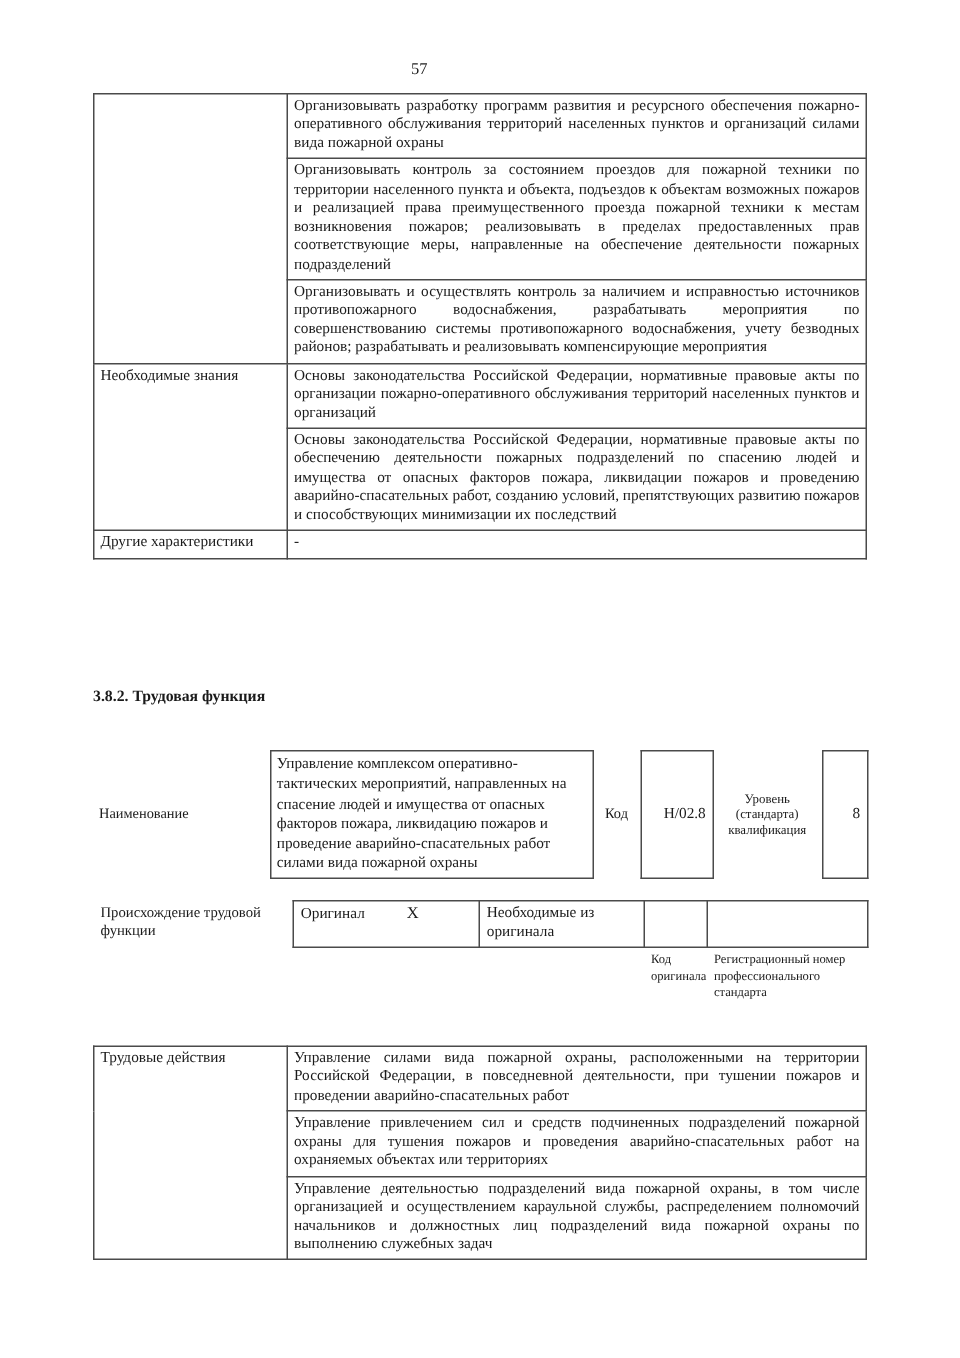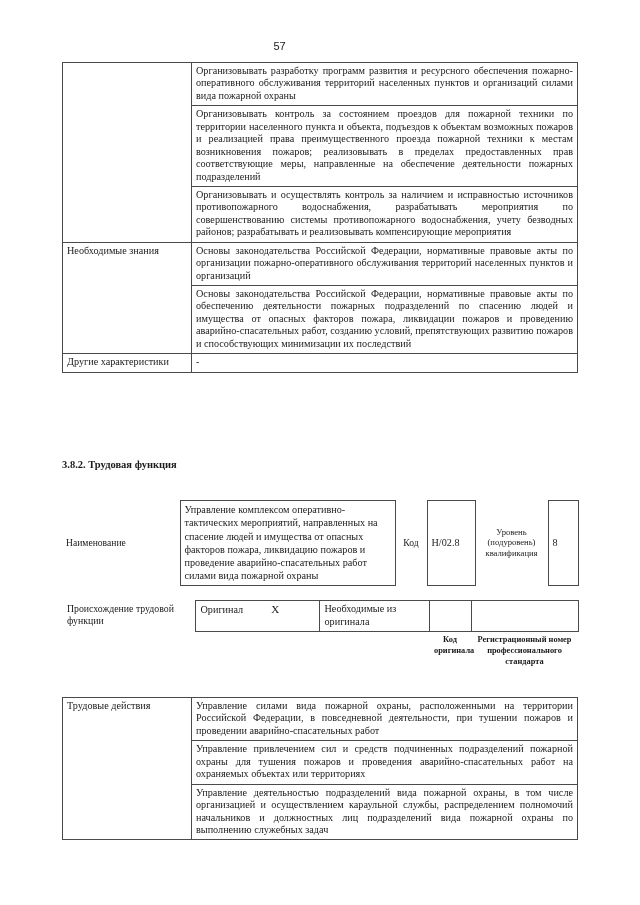--- a/index.html
+++ b/index.html
@@ -21,21 +21,21 @@
     height: 905px;
     background: #fff;
   }
   .page-number {
     position: absolute;
     top: 40px;
     left: 0;
     width: 559px;
     text-align: center;
     font-size: 11px;
-    font-family: Liberation Sans, sans-serif;
+    font-family: Liberation Serif, serif;
   }
 
   
   table.doc {
     border-collapse: collapse;
     table-layout: fixed;
     font-size: 10.2px;
     line-height: 1.22;
   }
   table.doc td {
@@ -92,21 +92,21 @@
     border: none;
     text-align: left;
     font-size: 9.6px;
   }
   #table-name td.boxed {
     border: 1px solid #4a4a4a;
     text-align: left;
   }
   #table-name td.boxed-center {
     border: 1px solid #4a4a4a;
-    text-align: left;
+    text-align: right;
   }
   #table-name td.code-label {
     border: none;
     text-align: center;
     font-size: 9.6px;
   }
   #table-name td.level-label {
     border: none;
     text-align: center;
     font-size: 8.6px;
@@ -133,25 +133,23 @@
     font-size: 9.8px;
     line-height: 1.3;
   }
   #table-origin td.boxed {
     border: 1px solid #4a4a4a;
     height: 26px;
     font-family: Liberation Serif, serif;
   }
   #table-origin td.footnote {
     border: none;
-    text-align: center;
     font-size: 8.4px;
     line-height: 1.3;
     padding-top: 3px;
-    font-weight: bold;
   }
   .orig-row { display: flex; align-items: center; }
   .orig-x { margin-left: 28px; font-size: 11px; }
 
   
   #table-actions {
     position: absolute;
     left: 62px;
     top: 697px;
     width: 516px;
@@ -202,21 +200,21 @@
         <col style="width:48px">
         <col style="width:73px">
         <col style="width:30px">
       </colgroup>
       <tbody>
         <tr>
           <td class="outside">Наименование</td>
           <td class="boxed">Управление комплексом оперативно-тактических мероприятий, направленных на спасение людей и имущества от опасных факторов пожара, ликвидацию пожаров и проведение аварийно-спасательных работ силами вида пожарной охраны</td>
           <td class="code-label">Код</td>
           <td class="boxed-center">Н/02.8</td>
-          <td class="level-label">Уровень (подуровень) квалификация</td>
+          <td class="level-label">Уровень (стандарта) квалификация</td>
           <td class="boxed-center">8</td>
         </tr>
       </tbody>
     </table>
   </div>
 
   <div id="origin-wrap">
     <table id="table-origin">
       <colgroup>
         <col style="width:133px">

